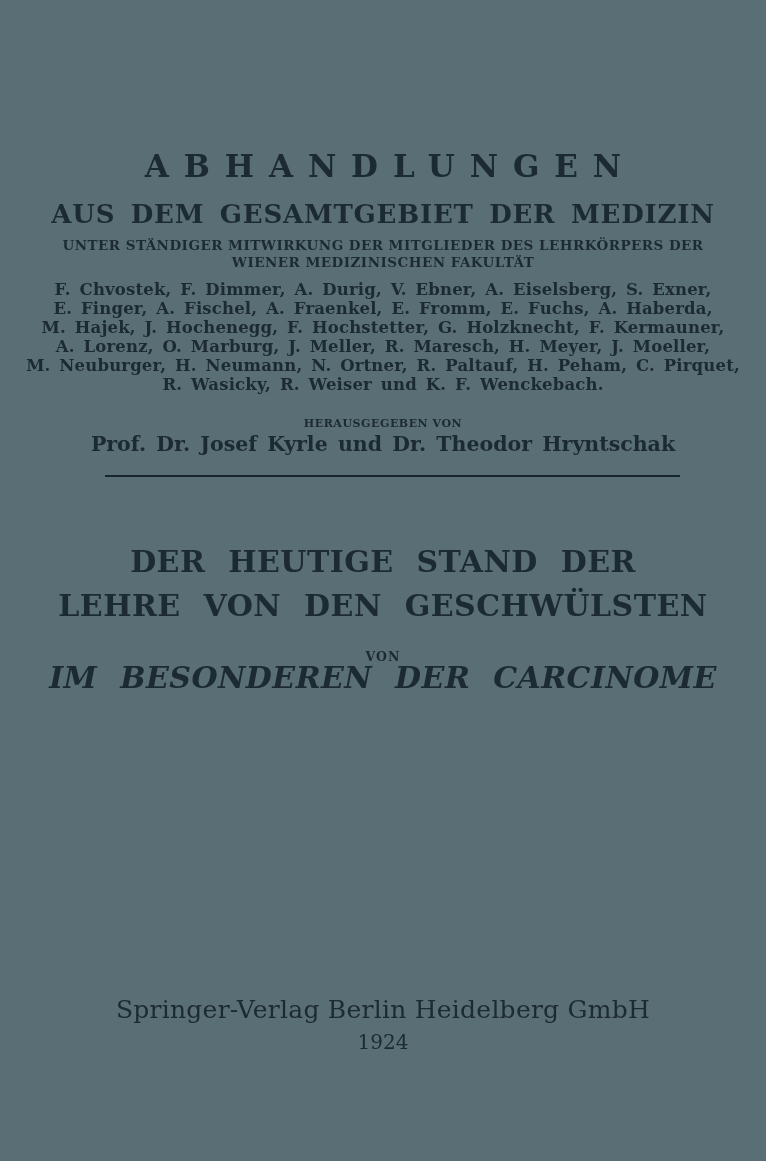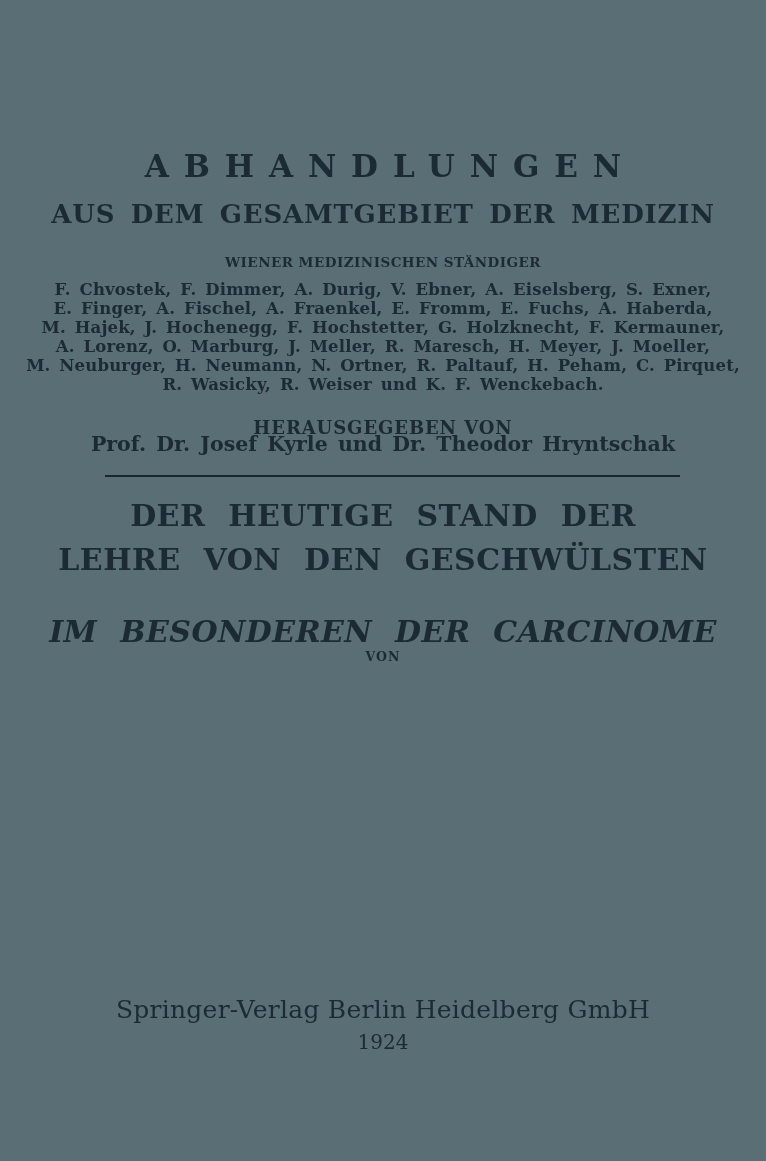--- a/index.html
+++ b/index.html
@@ -52,21 +52,21 @@
     right: 0;
     text-align: center;
     font-size: 16.5px;
     font-weight: bold;
     line-height: 19px;
     letter-spacing: 0.01em;
     word-spacing: 0.18em;
   }
   .herausgegeben {
     top: 417px;
-    font-size: 18px;
+    font-size: 11px;
     font-weight: bold;
     letter-spacing: 0.05em;
   }
   .editors {
     top: 432px;
     font-size: 20.5px;
     font-weight: bold;
     word-spacing: 0.15em;
   }
   .divider {
@@ -75,20 +75,21 @@
     left: 105px;
     width: 575px;
     height: 2px;
     background: #18262f;
   }
   .book-title {
     font-size: 30px;
     font-weight: bold;
     letter-spacing: 0.015em;
     word-spacing: 0.4em;
+    margin-top: 46px;
   }
   .book-title-1 { top: 498px; }
   .book-title-2 { top: 542px; text-align: center; }
   .book-title-3 { top: 614px; font-style: italic; }
   .von {
     top: 649px;
     font-size: 12.5px;
     font-weight: bold;
     letter-spacing: 0.08em;
   }
@@ -113,22 +114,23 @@
 </style>
 </head>
 <body>
 
 <div class="page">
 
   <div class="line series-title">ABHANDLUNGEN</div>
 
   <div class="line series-subtitle">AUS DEM GESAMTGEBIET DER MEDIZIN</div>
 
+  <div class="line mitwirkung mitwirkung-1">UNTER STÄNDIGER MITWIRKUNG DER MITGLIEDER DES LEHRKÖRPERS DER</div>
 
-  <div class="line mitwirkung mitwirkung-2">WIENER MEDIZINISCHEN STÄNDIGER</div>
+  <div class="line mitwirkung mitwirkung-2">WIENER MEDIZINISCHEN FAKULTÄT</div>
 
   <div class="contributors">
     <div>F. Chvostek, F. Dimmer, A. Durig, V. Ebner, A. Eiselsberg, S. Exner,</div>
     <div>E. Finger, A. Fischel, A. Fraenkel, E. Fromm, E. Fuchs, A. Haberda,</div>
     <div>M. Hajek, J. Hochenegg, F. Hochstetter, G. Holzknecht, F. Kermauner,</div>
     <div>A. Lorenz, O. Marburg, J. Meller, R. Maresch, H. Meyer, J. Moeller,</div>
     <div>M. Neuburger, H. Neumann, N. Ortner, R. Paltauf, H. Peham, C. Pirquet,</div>
     <div>R. Wasicky, R. Weiser und K. F. Wenckebach.</div>
   </div>
 

